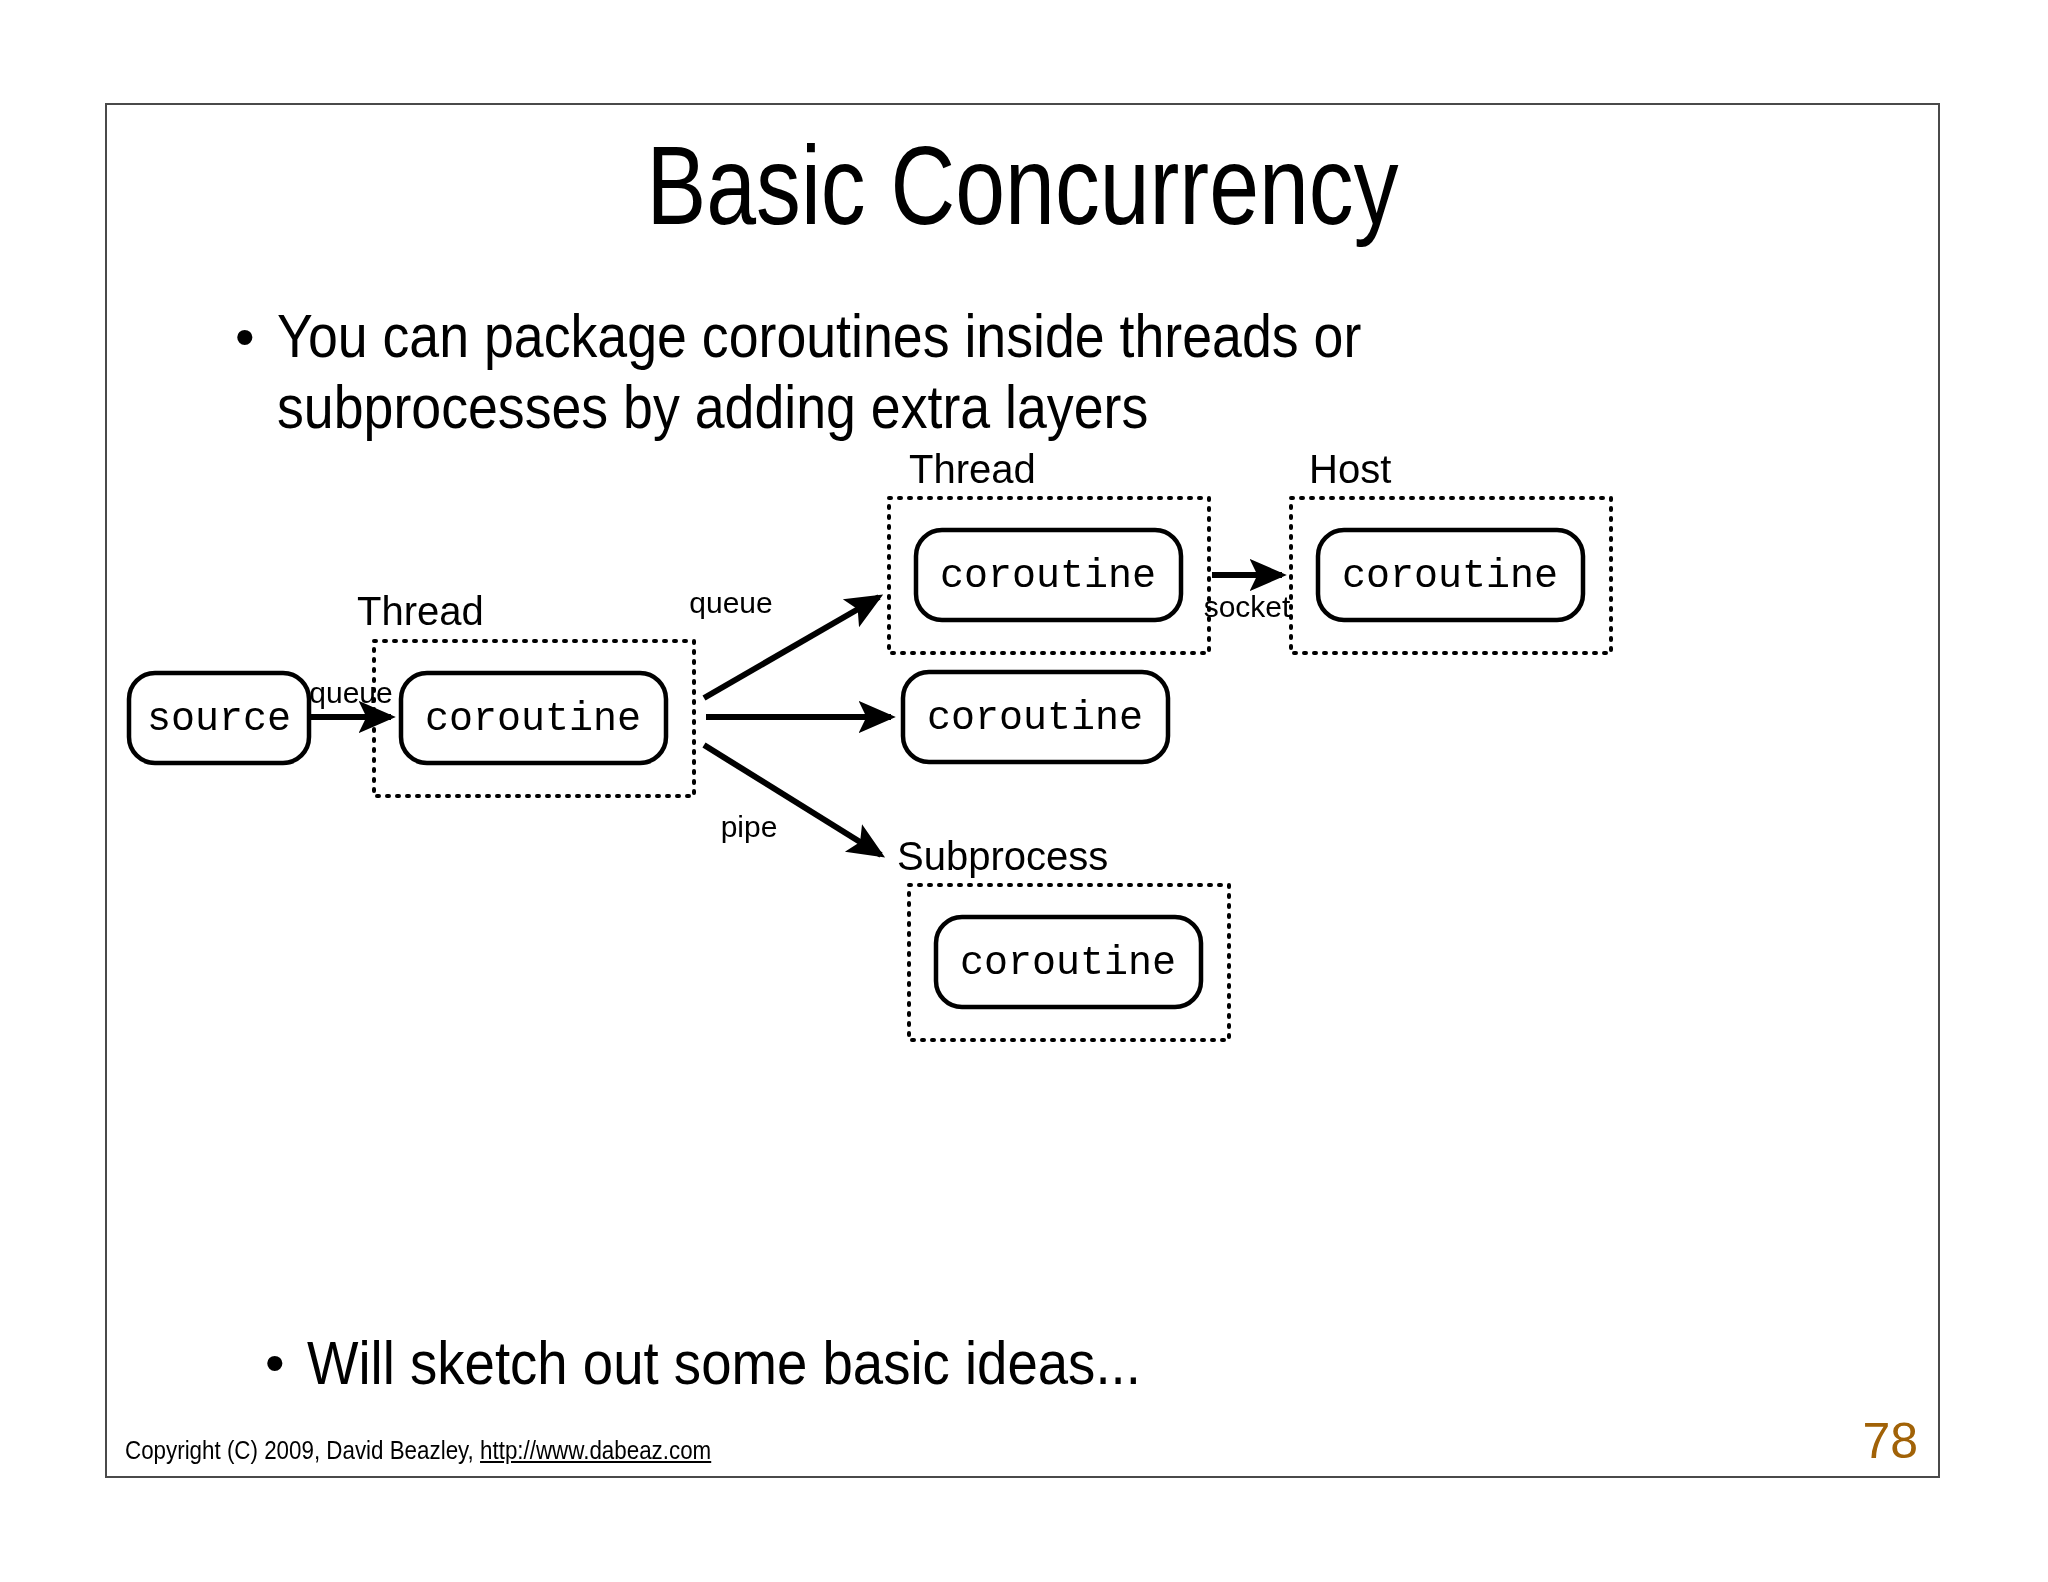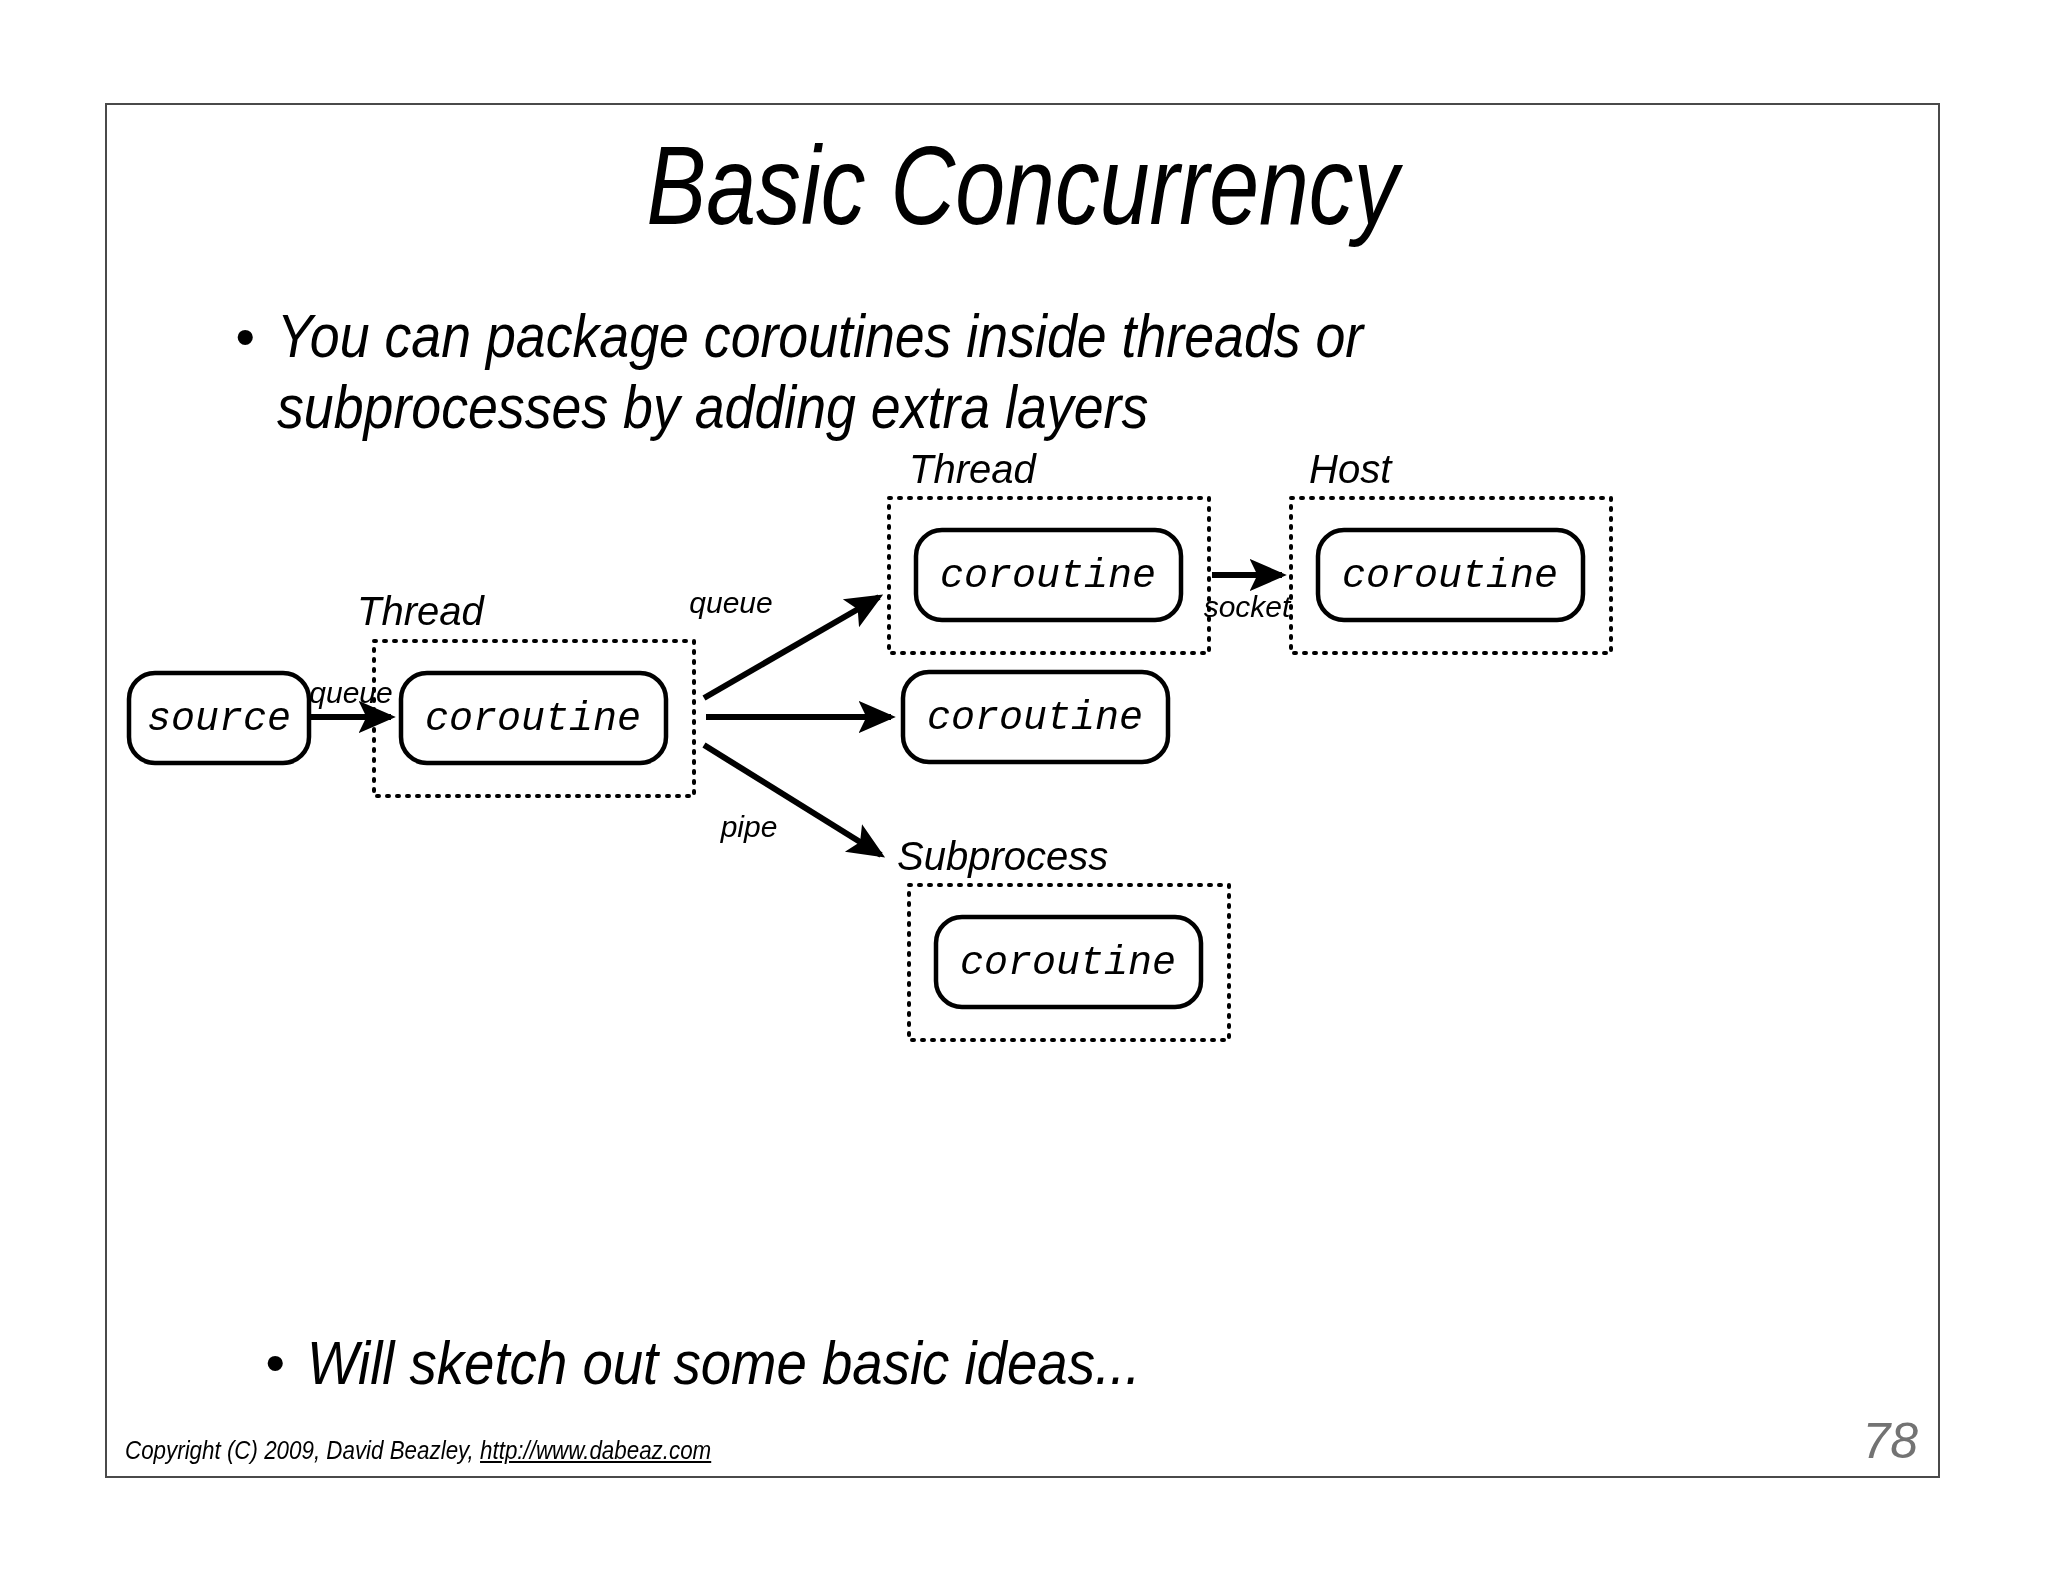--- a/index.html
+++ b/index.html
@@ -17,21 +17,20 @@
   #slide {
     position: absolute;
     left: 105px;
     top: 103px;
     width: 1835px;
     height: 1375px;
     border: 2px solid #4a4a4a;
     background: #ffffff;
     box-sizing: border-box;
     overflow: hidden;
-    font-style: italic;
   }
 
   
   #title {
     position: absolute;
     left: 0;
     top: 22px;
     width: 100%;
     text-align: center;
     font-size: 112px;
@@ -139,21 +138,21 @@
   #footer a, #footer .url {
     color: #000;
     text-decoration: underline;
   }
   #page-number {
     position: absolute;
     right: 20px;
     bottom: 6px;
     font-size: 50px;
     font-weight: 400;
-    color: #737373;
+    color: #a16207;
   }
 </style>
 </head>
 <body>
 
 <div id="slide">
 
   <div id="title">Basic Concurrency</div>
 
   <div class="bullet-row" id="bullet-1">

